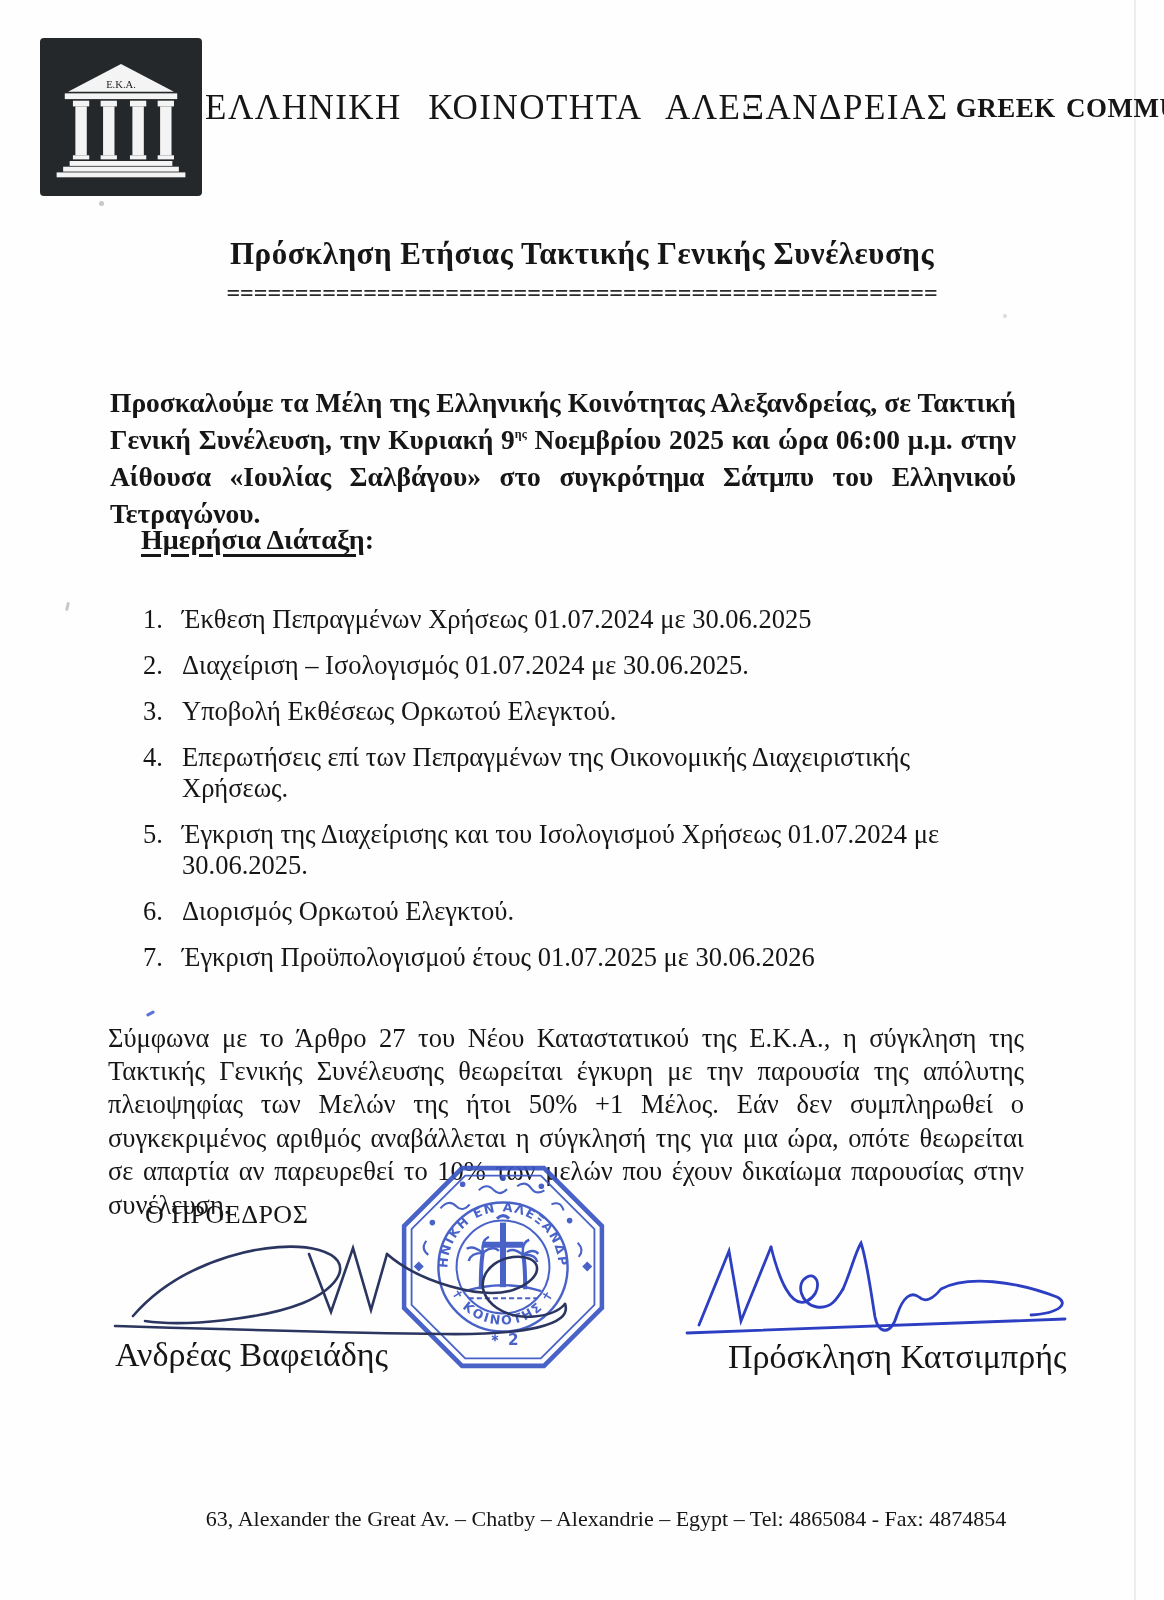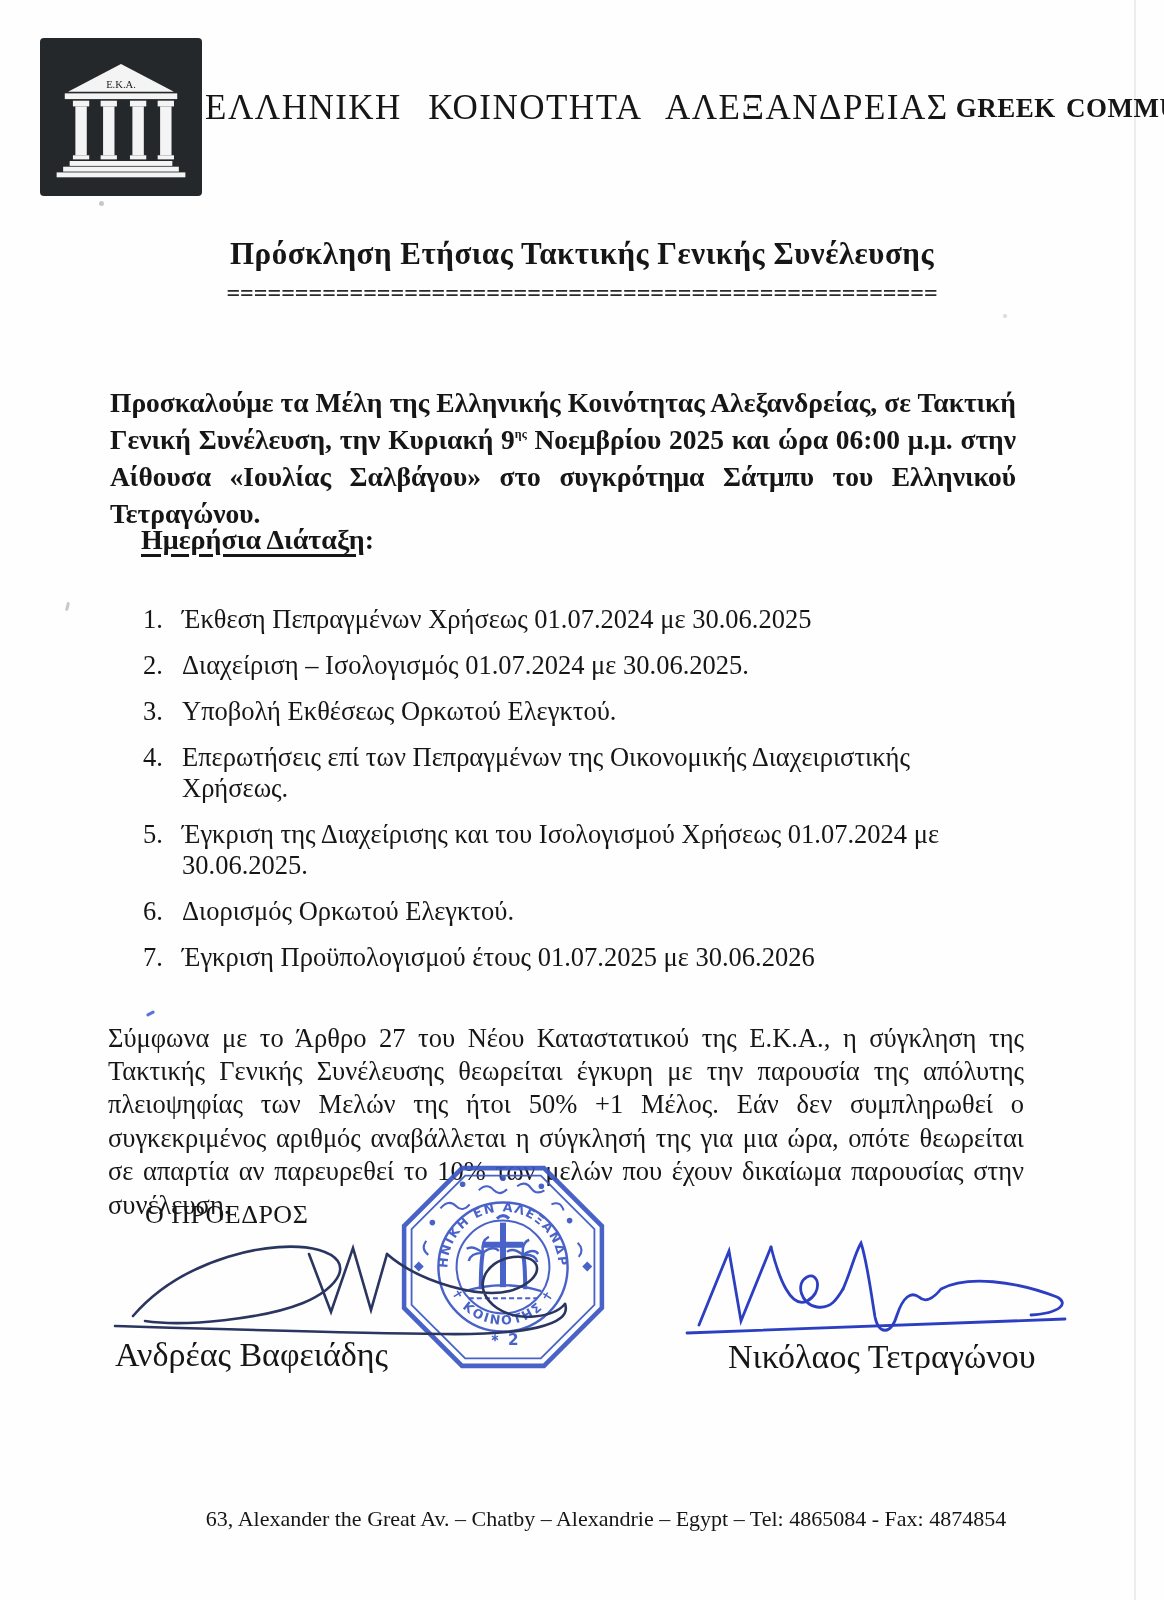--- a/index.html
+++ b/index.html
@@ -235,17 +235,17 @@
   </svg>
 
   <svg class="sig-svg sig-right" viewBox="0 0 390 112">
     <path d="M16,92 L46,18 L58,88 L88,14"></path>
     <path d="M88,14 C96,46 108,76 124,68 C140,60 136,38 124,44 C112,50 118,72 134,74 C148,76 154,66 160,56"></path>
     <path d="M160,56 C168,38 172,20 178,10 C184,28 188,60 192,84 C196,102 208,102 214,82 C220,64 228,58 236,64 C242,70 250,66 258,56 C284,42 332,48 374,64 C386,70 378,80 348,82"></path>
     <path d="M4,100 L382,86"></path>
   </svg>
 
   <div class="sig-name president">Ανδρέας Βαφειάδης</div>
-  <div class="sig-name secretary">Νικόλαος Τετραγώνου</div>
+  <div class="sig-name secretary">Πρόσκληση Κατσιμπρής</div>
 
   <div class="footer-line1">63, Alexander the Great Av. –  Chatby – Alexandrie – Egypt – Tel: 4865084  -  Fax: 4874854</div>
 
 </div>
 
 </body></html>

